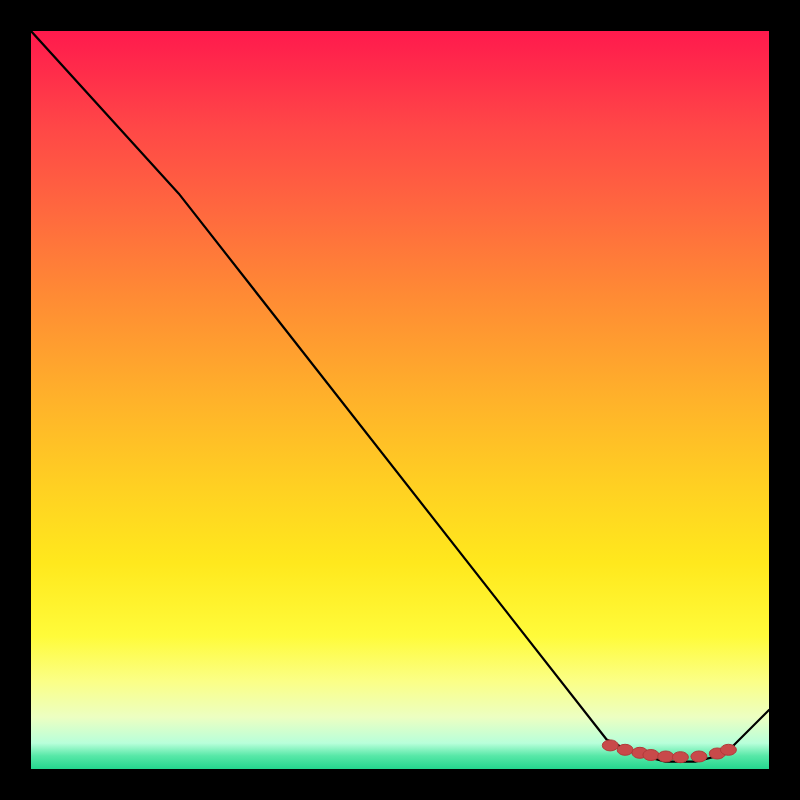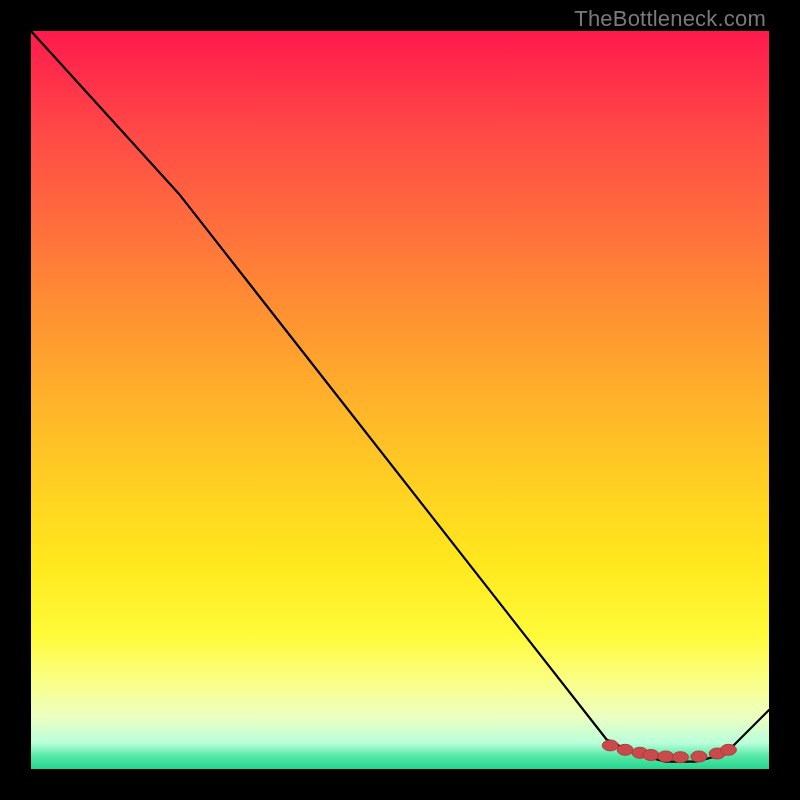--- a/index.html
+++ b/index.html
@@ -69,14 +69,13 @@
           <ellipse cx="608.9" cy="721.8" rx="8" ry="5.5" fill="#c84a4a" stroke="#b23a3a" stroke-width="1"></ellipse>
           <ellipse cx="619.9" cy="724.0" rx="8" ry="5.5" fill="#c84a4a" stroke="#b23a3a" stroke-width="1"></ellipse>
           <ellipse cx="634.7" cy="725.5" rx="8" ry="5.5" fill="#c84a4a" stroke="#b23a3a" stroke-width="1"></ellipse>
           <ellipse cx="649.4" cy="726.2" rx="8" ry="5.5" fill="#c84a4a" stroke="#b23a3a" stroke-width="1"></ellipse>
           <ellipse cx="667.9" cy="725.5" rx="8" ry="5.5" fill="#c84a4a" stroke="#b23a3a" stroke-width="1"></ellipse>
           <ellipse cx="686.3" cy="722.5" rx="8" ry="5.5" fill="#c84a4a" stroke="#b23a3a" stroke-width="1"></ellipse>
           <ellipse cx="697.4" cy="718.8" rx="8" ry="5.5" fill="#c84a4a" stroke="#b23a3a" stroke-width="1"></ellipse>
         </g>
     </svg>
   </div>
-  <div class="attribution">TheBottleneck.com</div>
 </div>
 
 </body></html>

